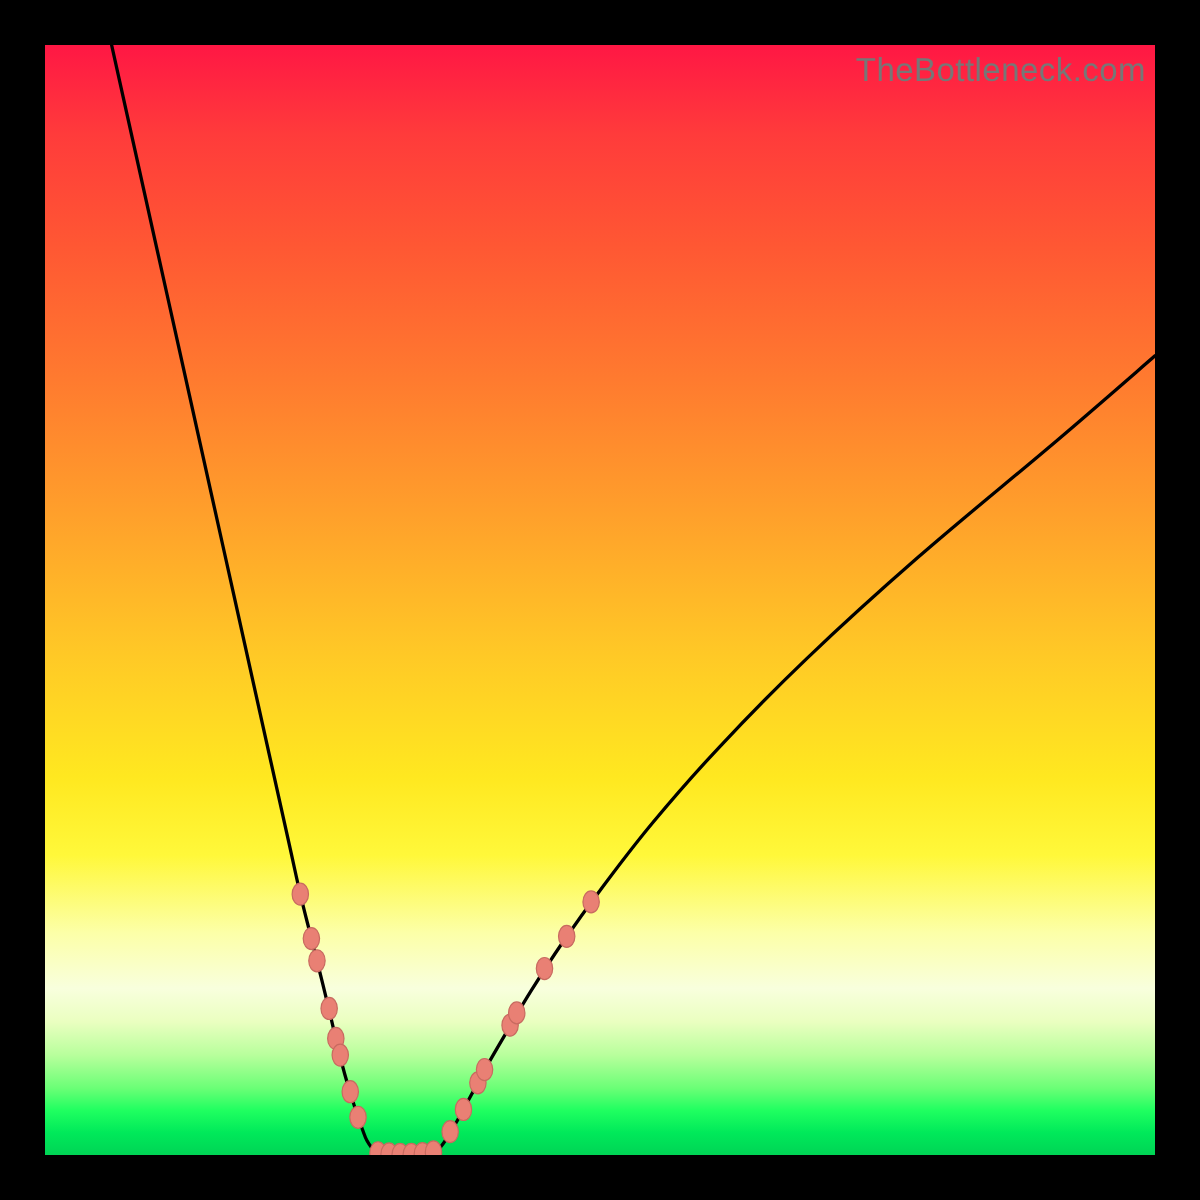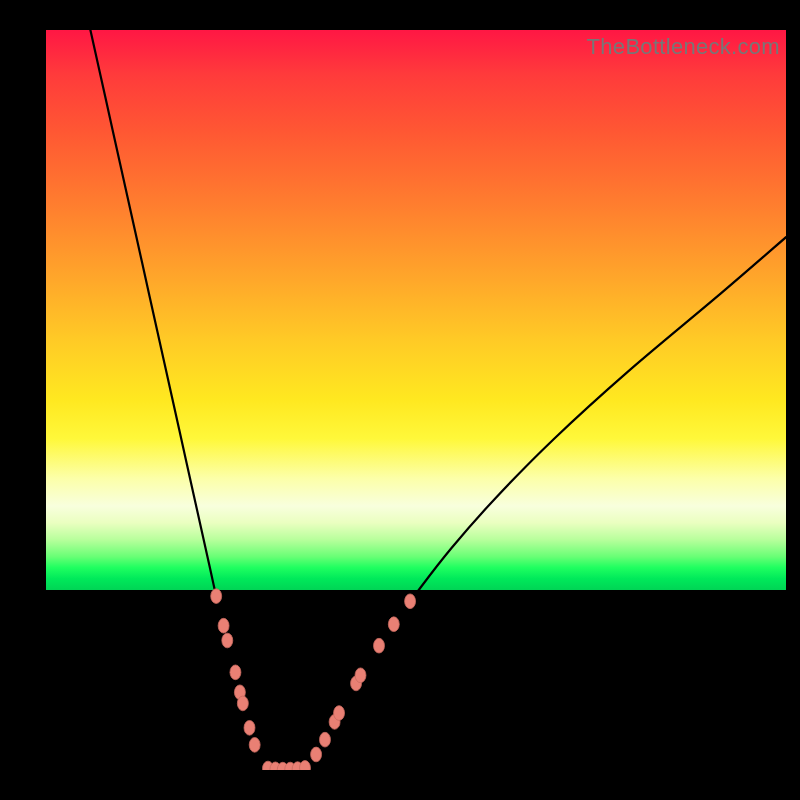--- a/index.html
+++ b/index.html
@@ -12,24 +12,24 @@
     font-family: Arial, Helvetica, sans-serif;
   }
   .frame {
     position: relative;
     width: 800px;
     height: 800px;
     background: #000;
   }
   .plot-area {
     position: absolute;
-    left: 46px;
+    left: 30px;
     top: 30px;
     width: 740px;
-    height: 560px;
+    height: 740px;
     background: linear-gradient(to bottom,
       #ff1744 0%,
       #ff3b3b 8%,
       #ff5733 18%,
       #ff7a2f 30%,
       #ff9f2b 42%,
       #ffc926 55%,
       #ffe820 66%,
       #fff83a 73%,
       #fcffa8 80%,

